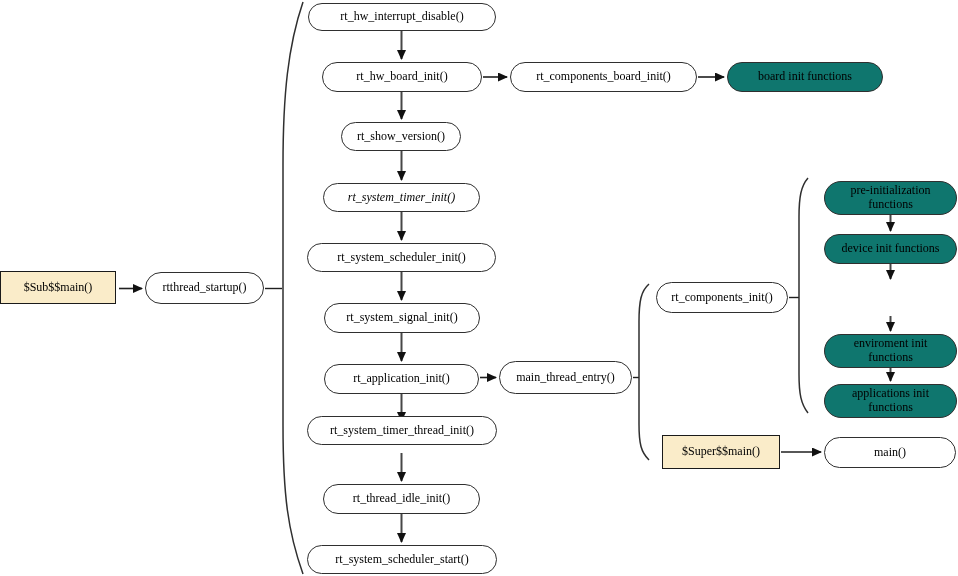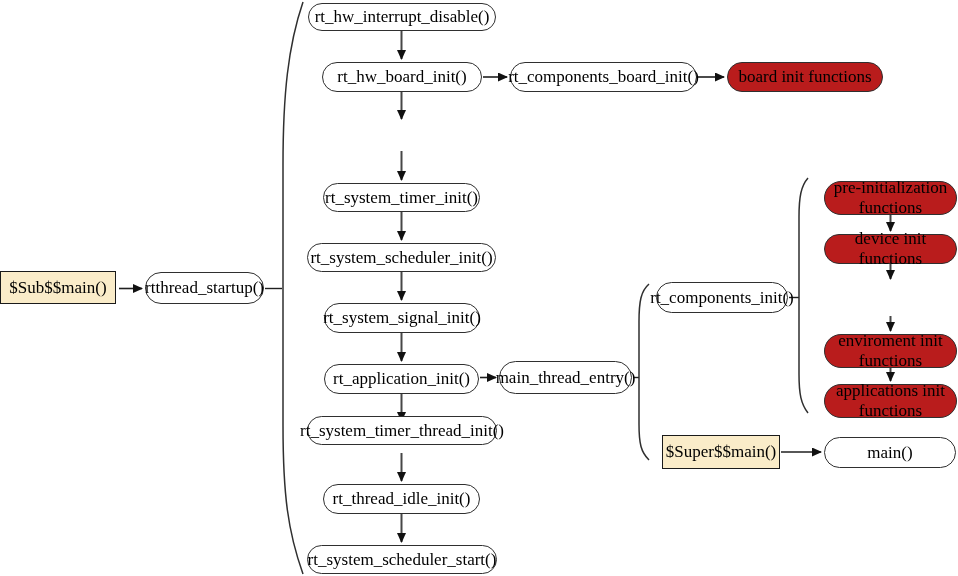--- a/index.html
+++ b/index.html
@@ -9,27 +9,27 @@
     background:#ffffff;
     font-family:"Liberation Serif","DejaVu Serif",serif;
     overflow:hidden;
   }
   #wires{position:absolute;left:0;top:0;width:958px;height:576px;}
   .node{
     position:absolute;
     display:flex;align-items:center;justify-content:center;
     text-align:center;
     box-sizing:border-box;
-    font-size:17px;line-height:1.15;color:#000;
+    font-size:12px;line-height:1.15;color:#000;
     background:#ffffff;
     border:1.5px solid #2f2f2f;
   }
   .stadium{border-radius:999px;white-space:nowrap;}
   .stadium.wrap{white-space:normal;padding:0 8px;}
-  .blue{background:#b91c1c;}
+  .blue{background:#0f766e;}
   .tan{background:#faecc9;border:1.6px solid #1a1a1a;border-radius:0;}
 </style>
 </head>
 <body>
 
 <div id="canvas">
 
   <svg id="wires" width="958" height="576" viewBox="0 0 958 576" xmlns="http://www.w3.org/2000/svg">
     <defs>
       <marker id="ah" markerUnits="userSpaceOnUse" markerWidth="10" markerHeight="9" refX="9" refY="4.5" orient="auto">
@@ -79,21 +79,22 @@
 
   <div class="node tan" style="left:0;top:271px;width:116px;height:33px;">$Sub$$main()</div>
   <div class="node tan" style="left:662px;top:435px;width:118px;height:34px;">$Super$$main()</div>
 
   <div class="node stadium" style="left:145px;top:272px;width:119px;height:32px;">rtthread_startup()</div>
 
   <div class="node stadium" style="left:308px;top:3px;width:188px;height:28px;">rt_hw_interrupt_disable()</div>
   <div class="node stadium" style="left:322px;top:62px;width:160px;height:30px;">rt_hw_board_init()</div>
   <div class="node stadium" style="left:510px;top:62px;width:187px;height:30px;">rt_components_board_init()</div>
   <div class="node stadium blue" style="left:727px;top:62px;width:156px;height:30px;">board init functions</div>
-  <div class="node stadium" style="left:323px;top:183px;width:157px;height:29px;">rt_system_timer_init()</div>
+  <div class="node stadium" style="left:341px;top:122px;width:120px;height:29px;">rt_show_version()</div>
+  <div class="node stadium" style="left:323px;top:183px;width:157px;height:29px;font-style:italic;">rt_system_timer_init()</div>
   <div class="node stadium" style="left:307px;top:243px;width:189px;height:29px;">rt_system_scheduler_init()</div>
   <div class="node stadium" style="left:324px;top:303px;width:156px;height:30px;">rt_system_signal_init()</div>
   <div class="node stadium" style="left:324px;top:364px;width:155px;height:30px;">rt_application_init()</div>
   <div class="node stadium" style="left:307px;top:416px;width:190px;height:29px;">rt_system_timer_thread_init()</div>
   <div class="node stadium" style="left:323px;top:484px;width:157px;height:30px;">rt_thread_idle_init()</div>
   <div class="node stadium" style="left:307px;top:545px;width:190px;height:29px;">rt_system_scheduler_start()</div>
 
   <div class="node stadium" style="left:499px;top:361px;width:133px;height:33px;">main_thread_entry()</div>
   <div class="node stadium" style="left:656px;top:282px;width:132px;height:31px;">rt_components_init()</div>
   <div class="node stadium" style="left:824px;top:437px;width:132px;height:31px;">main()</div>

